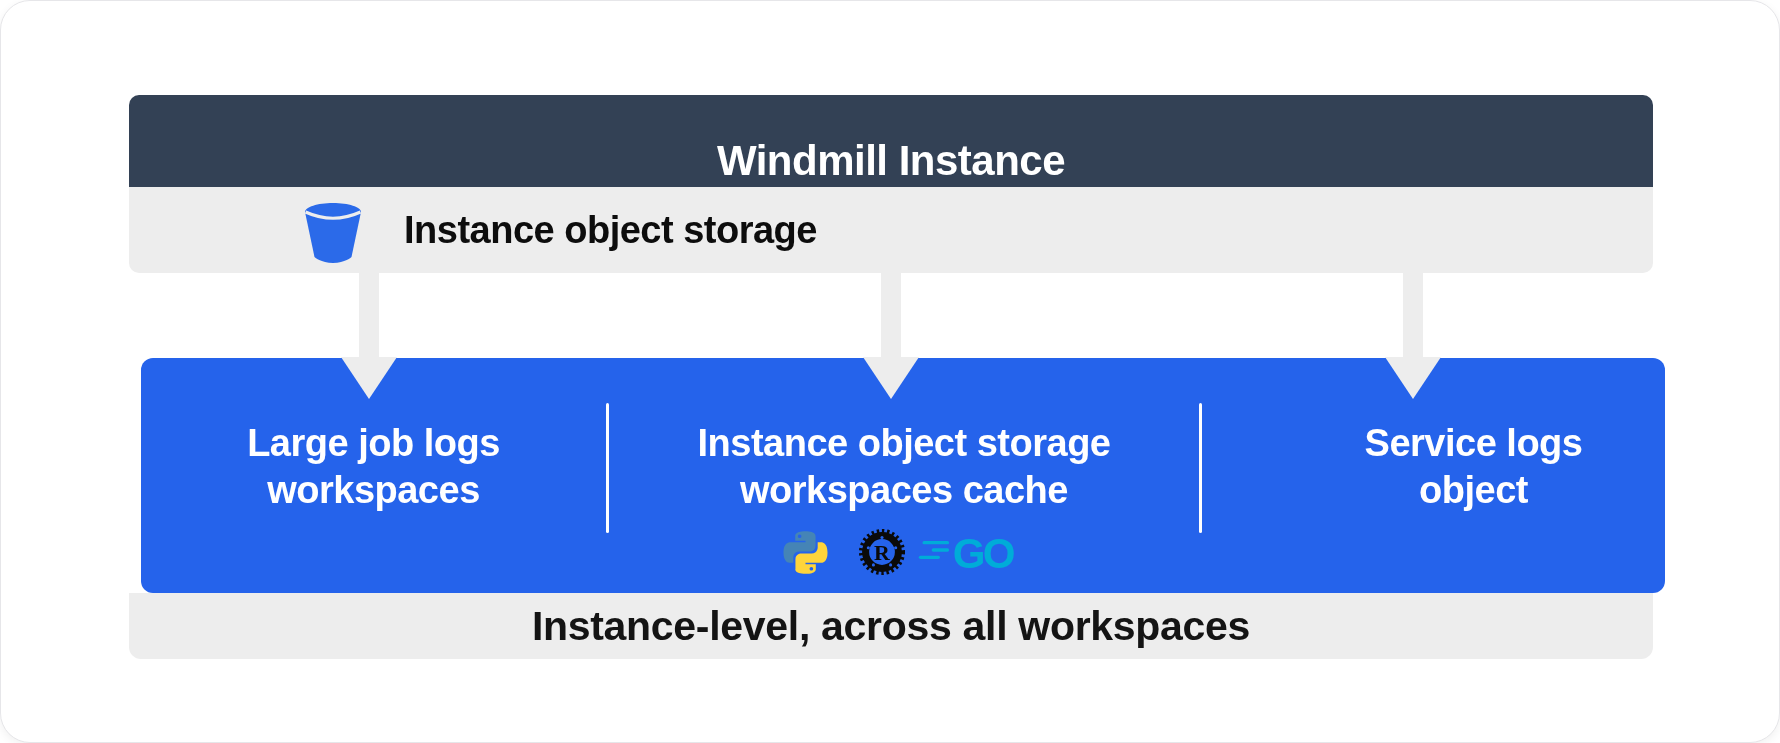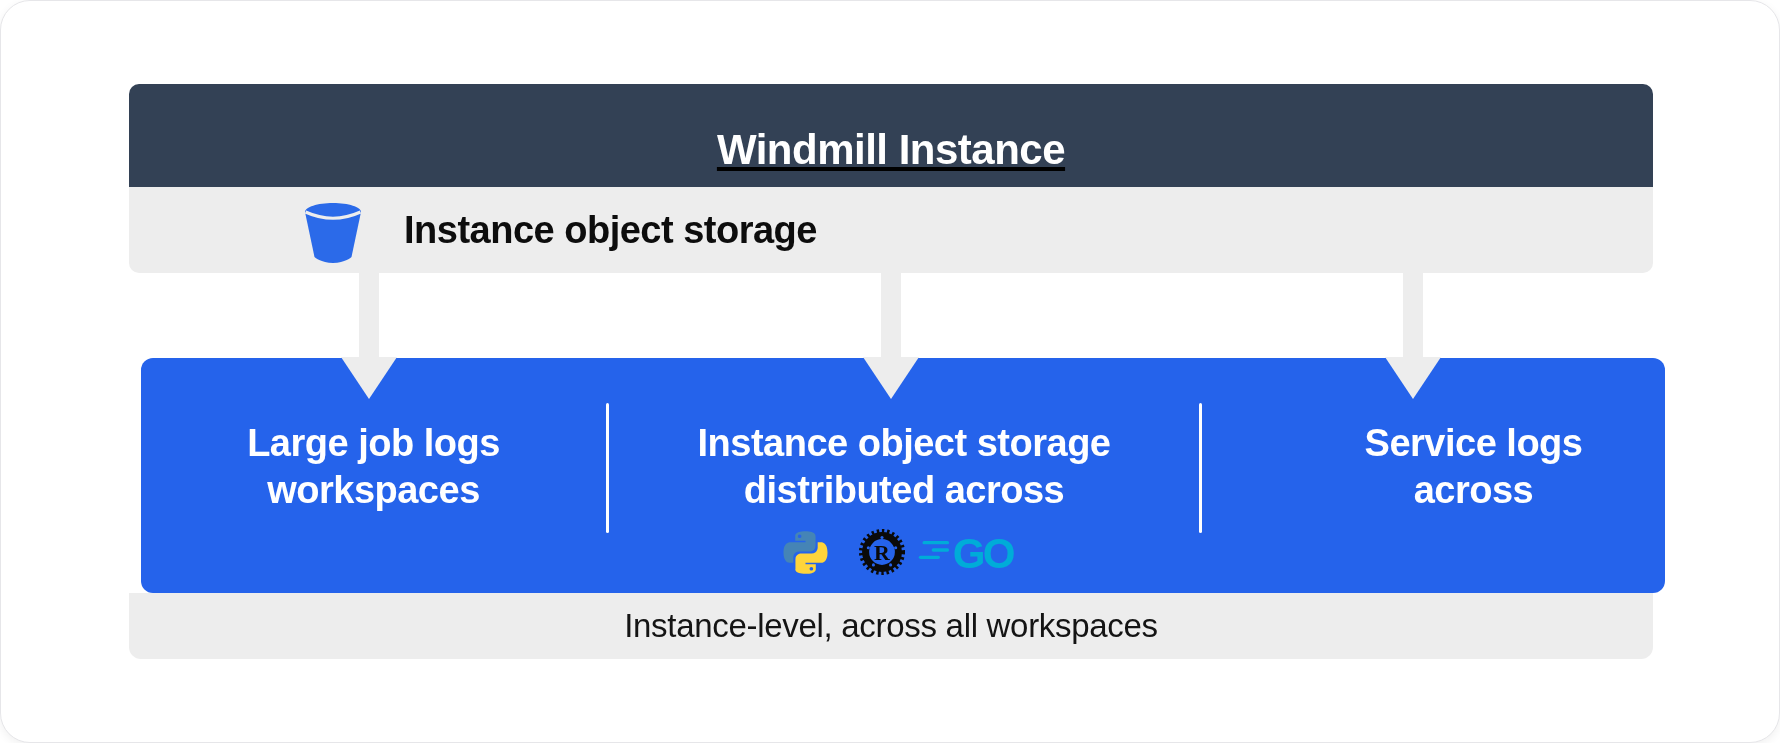--- a/index.html
+++ b/index.html
@@ -5,23 +5,23 @@
   html,body{margin:0;padding:0;background:#fff;}
   body{font-family:"Liberation Sans", sans-serif; -webkit-font-smoothing:antialiased;}
   .canvas{
     position:relative; width:1780px; height:743px; background:#ffffff;
     border:1px solid #e6e6e9; border-radius:30px; overflow:hidden;
     box-shadow:0 3px 10px rgba(0,0,0,0.06);
     box-sizing:border-box;
   }
   
   .header{
-    position:absolute; left:128px; top:83px; width:1524px; height:131px;
+    position:absolute; left:128px; top:94px; width:1524px; height:131px;
     background:#334155; border-radius:10px 10px 0 0;
-    display:flex; align-items:center; justify-content:center;text-decoration:underline;
+    display:flex; align-items:center; justify-content:center;
   }
   .header-title{
     color:#ffffff; font-size:42px; font-weight:bold; letter-spacing:-0.5px;
   }
   
   .subheader{
     position:absolute; left:128px; top:186px; width:1524px; height:86px;
     background:#ededed; border-radius:0 0 10px 10px;
     display:flex; align-items:center;
   }
@@ -69,21 +69,21 @@
     margin-top:13px; display:flex; align-items:center; justify-content:center; gap:0;
   }
   .lang-icons .py{margin-right:28px;}
   .lang-icons .rs{margin-right:10px;}
   
   .footerbar{
     position:absolute; left:128px; top:592px; width:1524px; height:66px;
     background:#ededed; border-radius:0 0 12px 12px;
     display:flex; align-items:center; justify-content:center; z-index:0;
   }
-  .footer-text{ font-size:33px; color:#141414; letter-spacing:-0.3px; }
+  .footer-text{ font-size:41px; color:#141414; letter-spacing:-0.3px;font-weight:bold; }
 </style>
 </head>
 <body>
 
 <div class="canvas">
 
   <div class="header">
     <div class="header-title">Windmill Instance</div>
   </div>
 
@@ -108,21 +108,21 @@
     <div class="divider divider-1"></div>
     <div class="divider divider-2"></div>
 
     <div class="cell cell-1">
       <div class="cell-line">Large job logs</div>
       <div class="cell-line">workspaces</div>
     </div>
 
     <div class="cell cell-2">
       <div class="cell-line">Instance object storage</div>
-      <div class="cell-line">distributed across</div>
+      <div class="cell-line">workspaces cache</div>
       <div class="lang-icons">
         <span class="py">
           <svg viewBox="0 0 64 64" width="47" height="47" aria-hidden="true">
             <path fill="#4584b6" d="M31.7 3c-14.6 0-13.7 6.3-13.7 6.3l0 6.6h14v2H11.6S2 16.8 2 31.7s8.4 14.4 8.4 14.4h5v-7s-.3-8.4 8.3-8.4h13.9s8.1.1 8.1-7.8V9.9S47.1 3 31.7 3zM24 7.4a2.5 2.5 0 1 1 0 5 2.5 2.5 0 0 1 0-5z"></path>
             <path fill="#ffd43b" d="M32.3 61c14.6 0 13.7-6.3 13.7-6.3v-6.6h-14v-2h20.4S62 47.2 62 32.3s-8.4-14.4-8.4-14.4h-5v7s.3 8.4-8.3 8.4H26.4s-8.1-.1-8.1 7.8v13.1S15.9 61 32.3 61zM40 56.6a2.5 2.5 0 1 1 0-5 2.5 2.5 0 0 1 0 5z"></path>
           </svg>
         </span>
         <span class="rs">
           <svg viewBox="0 0 64 64" width="50" height="50" aria-hidden="true">
             <circle cx="32" cy="32" r="26" fill="none" stroke="#0a0a0a" stroke-width="7" stroke-dasharray="3 3.4"></circle>
@@ -141,21 +141,21 @@
             <rect x="16" y="21" width="19" height="3.6" rx="1.8" fill="#00acd8"></rect>
             <rect x="2" y="29" width="23" height="3.6" rx="1.8" fill="#00acd8"></rect>
             <text x="39" y="42" font-family="Liberation Sans, sans-serif" font-size="46" font-weight="bold" letter-spacing="-3" fill="#00acd8">GO</text>
           </svg>
         </span>
       </div>
     </div>
 
     <div class="cell cell-3">
       <div class="cell-line">Service logs</div>
-      <div class="cell-line">across</div>
+      <div class="cell-line">object</div>
     </div>
   </div>
 
   <div class="footerbar">
     <div class="footer-text">Instance-level, across all workspaces</div>
   </div>
 
 </div>
 
 </body></html>

